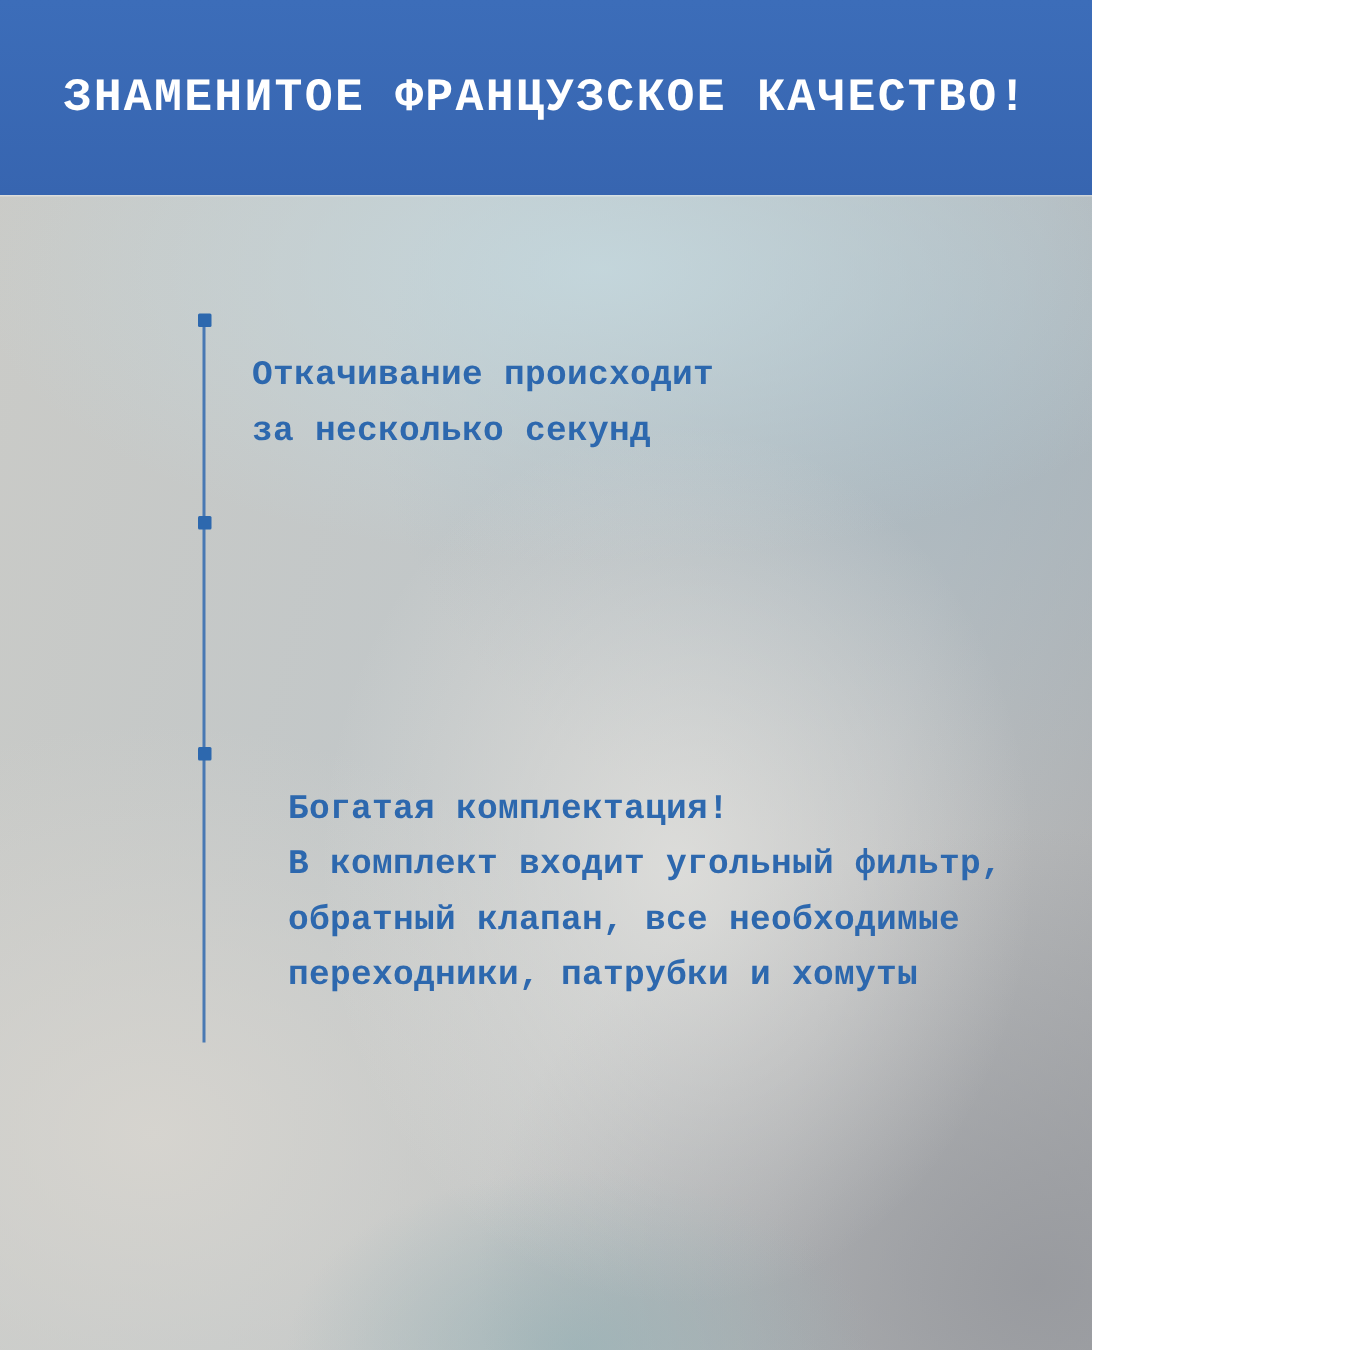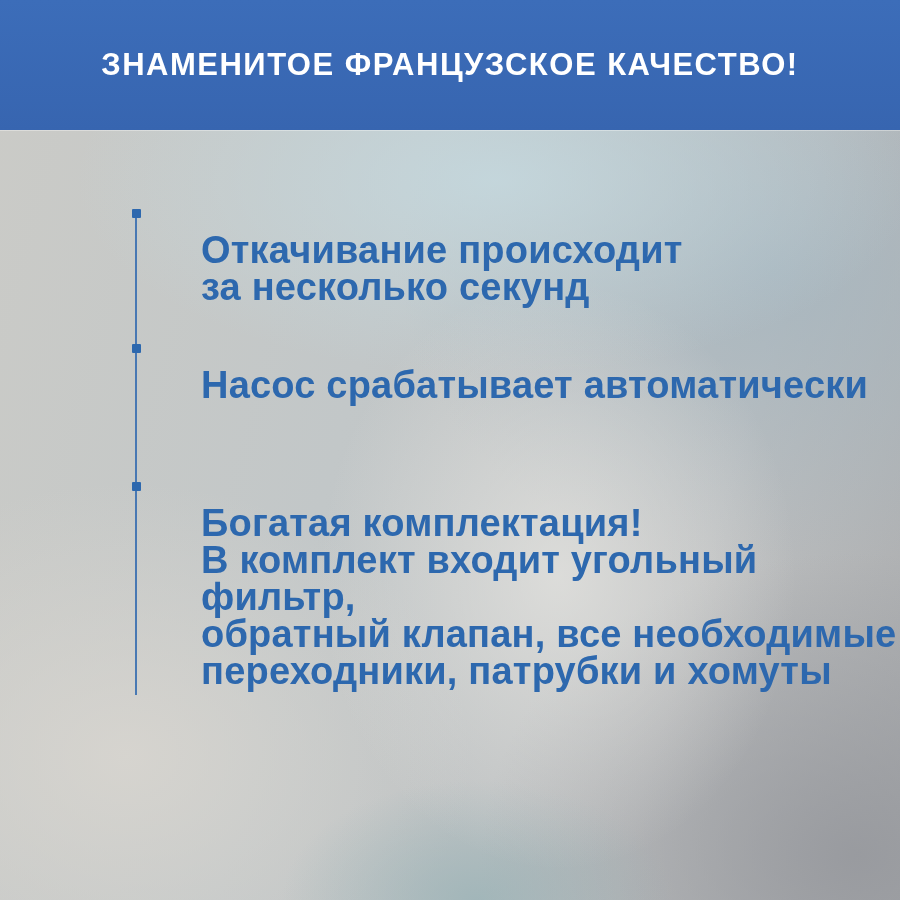--- a/index.html
+++ b/index.html
@@ -1,21 +1,21 @@
 <!DOCTYPE html>
 <html><head>
 <meta charset="utf-8">
 <style>
   html, body { margin: 0; padding: 0; }
   .canvas {
     position: relative;
-    width: 900px;
+    width: 728px;
     height: 900px;
     overflow: hidden;
-    font-family: Liberation Sans, sans-serif;
+    font-family: Liberation Mono, monospace;
     background:
       radial-gradient(ellipse 340px 420px at 62% 64%, rgba(232,231,227,0.70), rgba(232,231,227,0) 70%),
       radial-gradient(ellipse 260px 160px at 53% 100%, rgba(152,178,182,0.75), rgba(152,178,182,0) 75%),
       radial-gradient(ellipse 520px 420px at 95% 95%, rgba(149,151,156,0.85), rgba(149,151,156,0) 72%),
       radial-gradient(ellipse 560px 260px at 55% 20%, rgba(197,217,223,0.85), rgba(197,217,223,0) 75%),
       radial-gradient(ellipse 520px 420px at 86% 30%, rgba(164,181,191,0.80), rgba(164,181,191,0) 72%),
       radial-gradient(ellipse 480px 380px at 14% 84%, rgba(217,214,208,0.85), rgba(217,214,208,0) 72%),
       linear-gradient(105deg, #cbcbc7 0%, #c2c7c8 40%, #bdbfc0 75%, #aaacae 100%);
   }
   .banner {
@@ -54,35 +54,34 @@
   .marker {
     flex: none;
     width: 9px;
     height: 9px;
     margin-top: 14px;
     margin-right: 27px;
     background: #2d68ae;
     border-radius: 1px;
   }
   .item-text {
-    font-size: 38px;
+    font-size: 23px;
     line-height: 37px;
     font-weight: 700;
     color: #2d68ae;
     white-space: pre-line;
     letter-spacing: 0.2px;
-    margin-left: 33px;
   }
   .regular-text {
     font-weight: 400;
     color: #4678b2;
   }
   .item-1 { top: 195px; }
   .item-2 { top: 330px; }
-  .item-3 { top: 468px; }
+  .item-3 { top: 484px; gap: 24px; }
   .item-4 { top: 673px; }
 </style>
 </head>
 <body>
 
 <div class="canvas">
 
   <header class="banner">
     <h1>ЗНАМЕНИТОЕ ФРАНЦУЗСКОЕ КАЧЕСТВО!</h1>
   </header>
@@ -94,21 +93,20 @@
     <div class="item-text">
       <div class="bold-text">Откачивание происходит
 за несколько секунд</div>
       <div class="regular-text"></div>
     </div>
   </section>
 
   <section class="item item-2">
     <span class="marker"></span>
     <div class="item-text">
-      <div class="bold-text">Насос срабатывает автоматически</div>
     </div>
   </section>
 
   <section class="item item-3">
     <span class="marker"></span>
     <div class="item-text">
       <div class="bold-text">Богатая комплектация!
 В комплект входит угольный фильтр,
 обратный клапан, все необходимые
 переходники, патрубки и хомуты</div>

